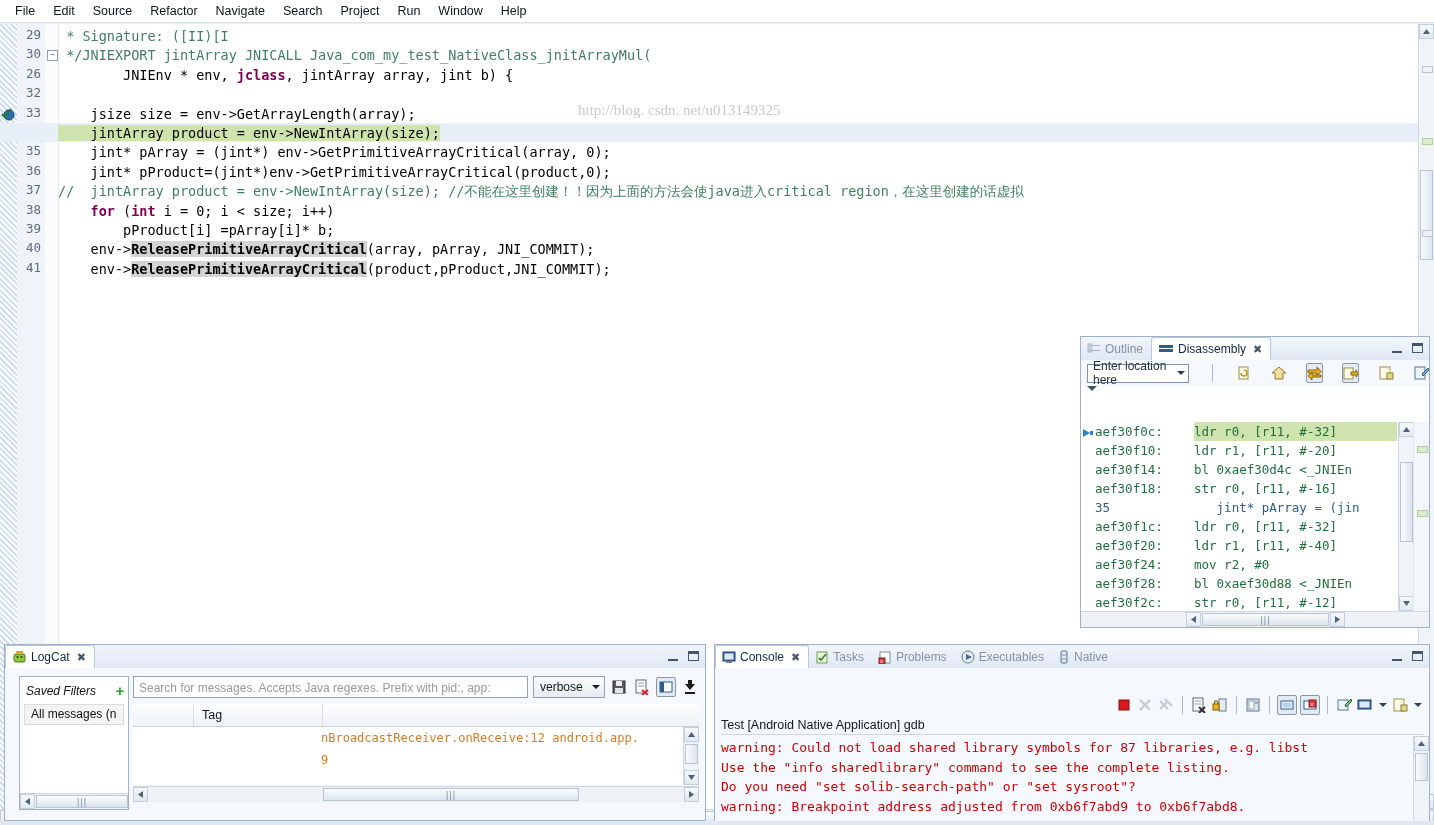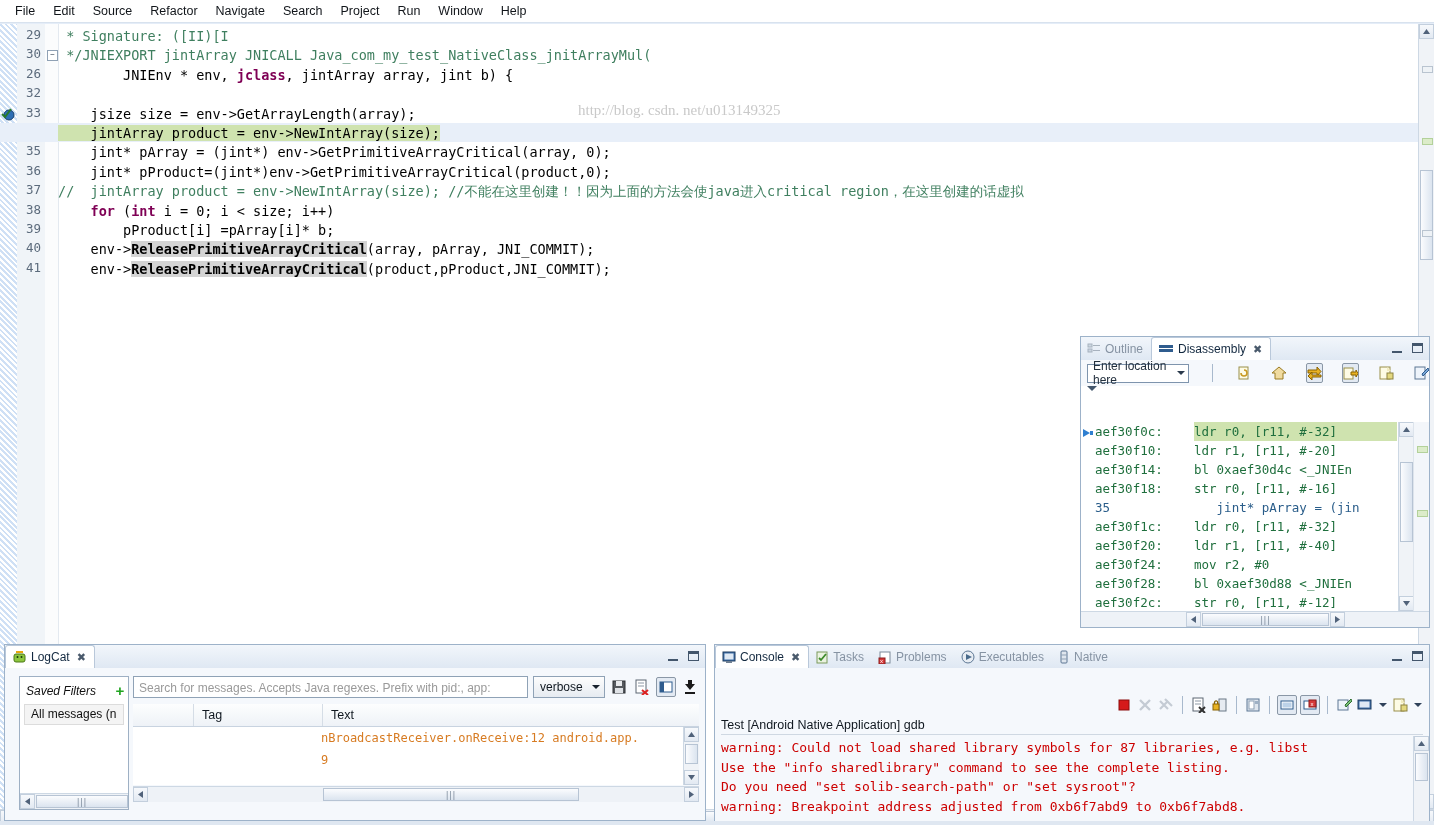--- a/index.html
+++ b/index.html
@@ -1191,21 +1191,20 @@
             <svg width="16" height="16">
                 <polygon points="8,11 3,5 6,5 6,1 10,1 10,5 13,5" fill="#1a1a1a"></polygon>
                 <rect x="3" y="13" width="10" height="2" fill="#1a1a1a"></rect>
               </svg>
           </div>
         </div>
 
         <div class="lc-thead" style="margin-top:6px;">
           <div style="width:60px;border-right:1px solid #d5dde6;height:100%;"></div>
           <div style="width:120px;padding-left:8px;border-right:1px solid #d5dde6;height:100%;line-height:22px;">Tag</div>
-          <div style="flex:1;padding-left:8px;height:100%;line-height:22px;">Text</div>
         </div>
         <div style="position:relative;height:58px;background:#fff;">
           <div class="lc-msg" style="position:absolute;left:188px;top:0;">nBroadcastReceiver.onReceive:12 android.app.</div>
           <div class="lc-msg" style="position:absolute;left:188px;top:22px;">9</div>
           <div class="vscroll">
             <div class="up">
                 <svg width="7" height="5">
                   <polygon points="3.5,0 7,5 0,5" fill="#50627a"></polygon>
                 </svg>
               </div>

